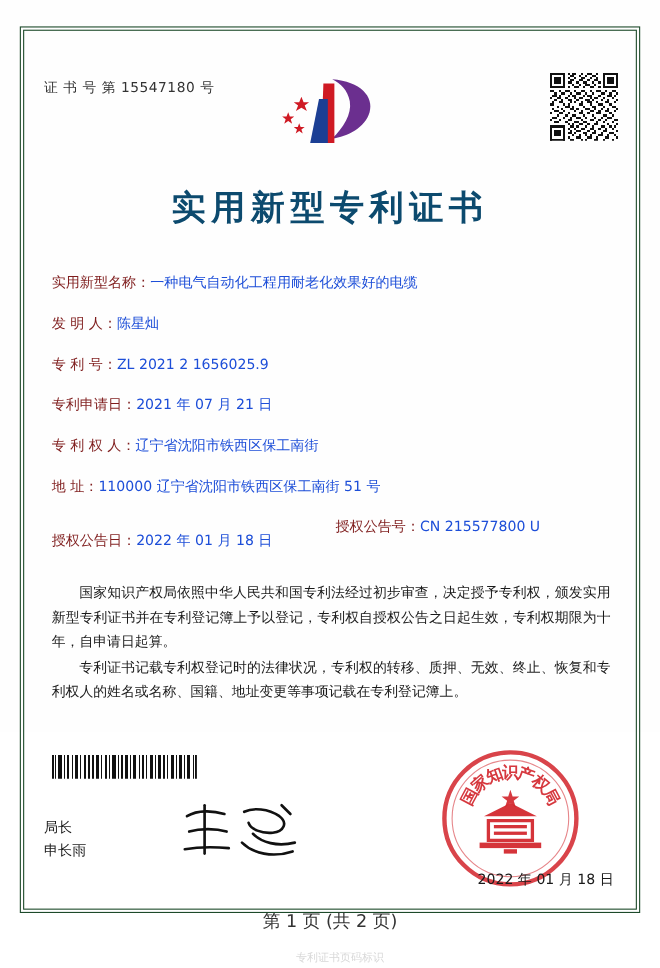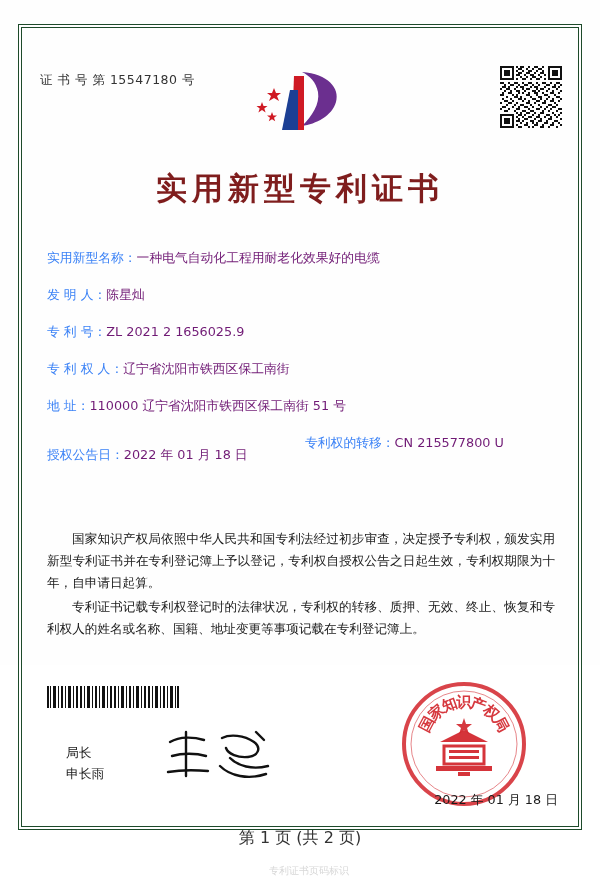--- a/index.html
+++ b/index.html
@@ -71,44 +71,44 @@
   .title {
     position: absolute;
     left: 0;
     right: 0;
     top: 168px;
     text-align: center;
     font-family: "DejaVu Serif", "Liberation Serif", serif;
     font-size: 31px;
     font-weight: bold;
     letter-spacing: 5px;
-    color: #7f1d1d;
+    color: #0c4a6e;
   }
 
   
   .fields {
     position: absolute;
     left: 47px;
     top: 250px;
     width: 510px;
   }
   .field-row {
     font-size: 12.8px;
     color: #1a1a1a;
     margin-bottom: 21px;
     line-height: 16px;
     white-space: nowrap;
   }
   .field-label {
     display: inline-block;
-    color: #3b82f6;
+    color: #7f1d1d;
   }
   .field-value {
     display: inline-block;
-    color: #701a75;
+    color: #1d4ed8;
   }
   .row-inline {
     display: flex;
   }
   .row-inline .col-a { width: 258px; margin-top: 12px; }
   .row-inline .col-b { }
 
   
   .paragraphs {
     position: absolute;
@@ -139,21 +139,21 @@
     position: absolute;
     right: 72px;
     top: 680px;
     width: 128px;
     height: 128px;
   }
 
   
   .sign-block {
     position: absolute;
-    left: 66px;
+    left: 40px;
     top: 742px;
     font-size: 12.8px;
     line-height: 21px;
     color: #1a1a1a;
   }
   .signature {
     position: absolute;
     left: 160px;
     top: 726px;
     width: 120px;
@@ -443,31 +443,34 @@
     <div class="field-row">
       <span class="field-label">实用新型名称：</span><span class="field-value">一种电气自动化工程用耐老化效果好的电缆</span>
     </div>
     <div class="field-row">
       <span class="field-label">发  明  人：</span><span class="field-value">陈星灿</span>
     </div>
     <div class="field-row">
       <span class="field-label">专  利  号：</span><span class="field-value">ZL 2021 2 1656025.9</span>
     </div>
     <div class="field-row">
+      <span class="field-label">专利申请日：</span><span class="field-value">2021 年 07 月 21 日</span>
+    </div>
+    <div class="field-row">
       <span class="field-label">专 利 权 人：</span><span class="field-value">辽宁省沈阳市铁西区保工南街</span>
     </div>
     <div class="field-row">
       <span class="field-label">地      址：</span><span class="field-value">110000 辽宁省沈阳市铁西区保工南街 51 号</span>
     </div>
     <div class="field-row row-inline">
       <div class="col-a">
         <span class="field-label">授权公告日：</span><span class="field-value">2022 年 01 月 18 日</span>
       </div>
       <div class="col-b">
-        <span class="field-label">专利权的转移：</span><span class="field-value">CN 215577800 U</span>
+        <span class="field-label">授权公告号：</span><span class="field-value">CN 215577800 U</span>
       </div>
     </div>
   </div>
 
   <div class="paragraphs">
     <p>国家知识产权局依照中华人民共和国专利法经过初步审查，决定授予专利权，颁发实用新型专利证书并在专利登记簿上予以登记，专利权自授权公告之日起生效，专利权期限为十年，自申请日起算。</p>
     <p>专利证书记载专利权登记时的法律状况，专利权的转移、质押、无效、终止、恢复和专利权人的姓名或名称、国籍、地址变更等事项记载在专利登记簿上。</p>
   </div>
 
   <div class="barcode">

